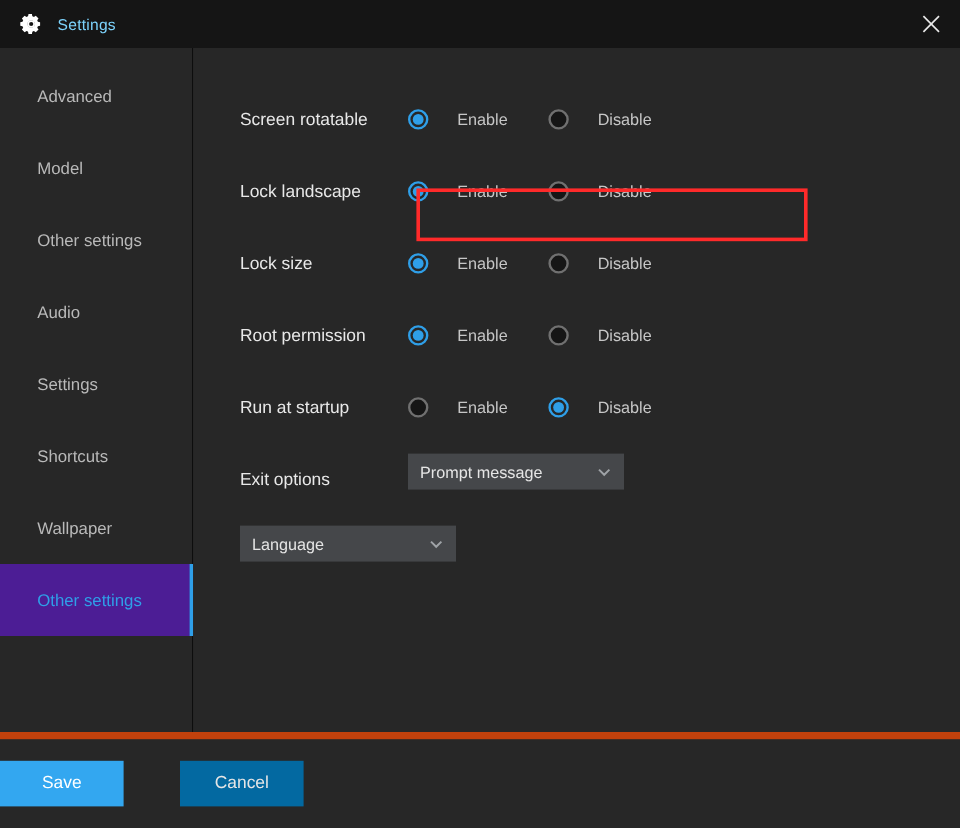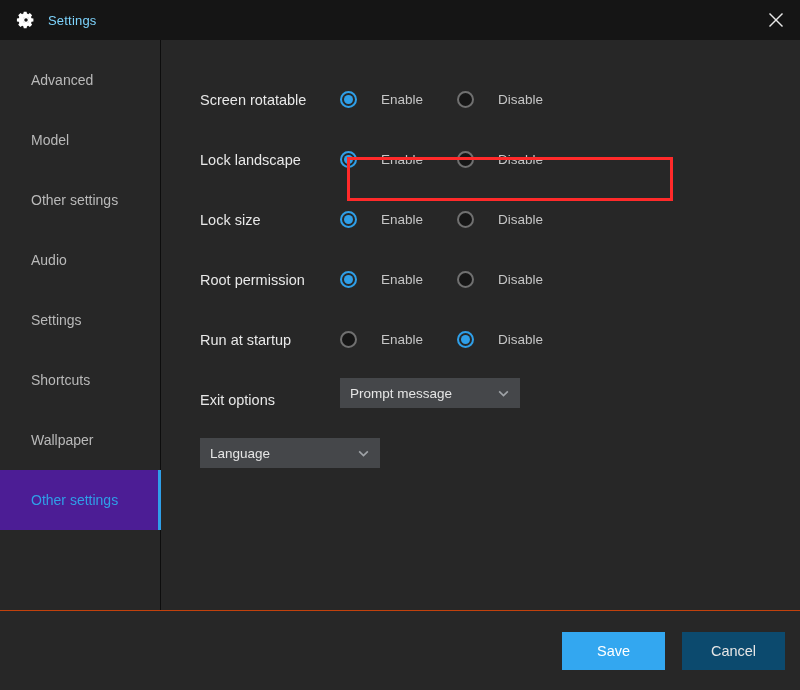--- a/index.html
+++ b/index.html
@@ -160,43 +160,43 @@
   }
   .select-chevron {
     display: flex; align-items: center;
   }
 
   
   .footer {
     flex: 0 0 80px;
     height: 80px;
     background: #272727;
-    border-top: 1px solid #c2410c;
-    display: flex;
-    align-items: center;
-    justify-content: flex-end;
+    border-top: 6px solid #c2410c;
+    display: flex;
+    align-items: center;
     padding-right: 15px;
     position: relative;
+    gap: 30px;
   }
   .btn {
     width: 103px;
     height: 38px;
     display: flex;
     align-items: center;
     justify-content: center;
     font-size: 14.5px;
     cursor: pointer;
   }
   .btn-save {
     background: #33a7f0;
     color: #ffffff;
     margin-right: 17px;
   }
   .btn-cancel {
-    background: #0c4a6e;
+    background: #0369a1;
     color: #e6e6e6;
   }
 
   
   .annot {
     position: absolute;
     border: 3px solid #ff2a2a;
     pointer-events: none;
     z-index: 30;
   }

